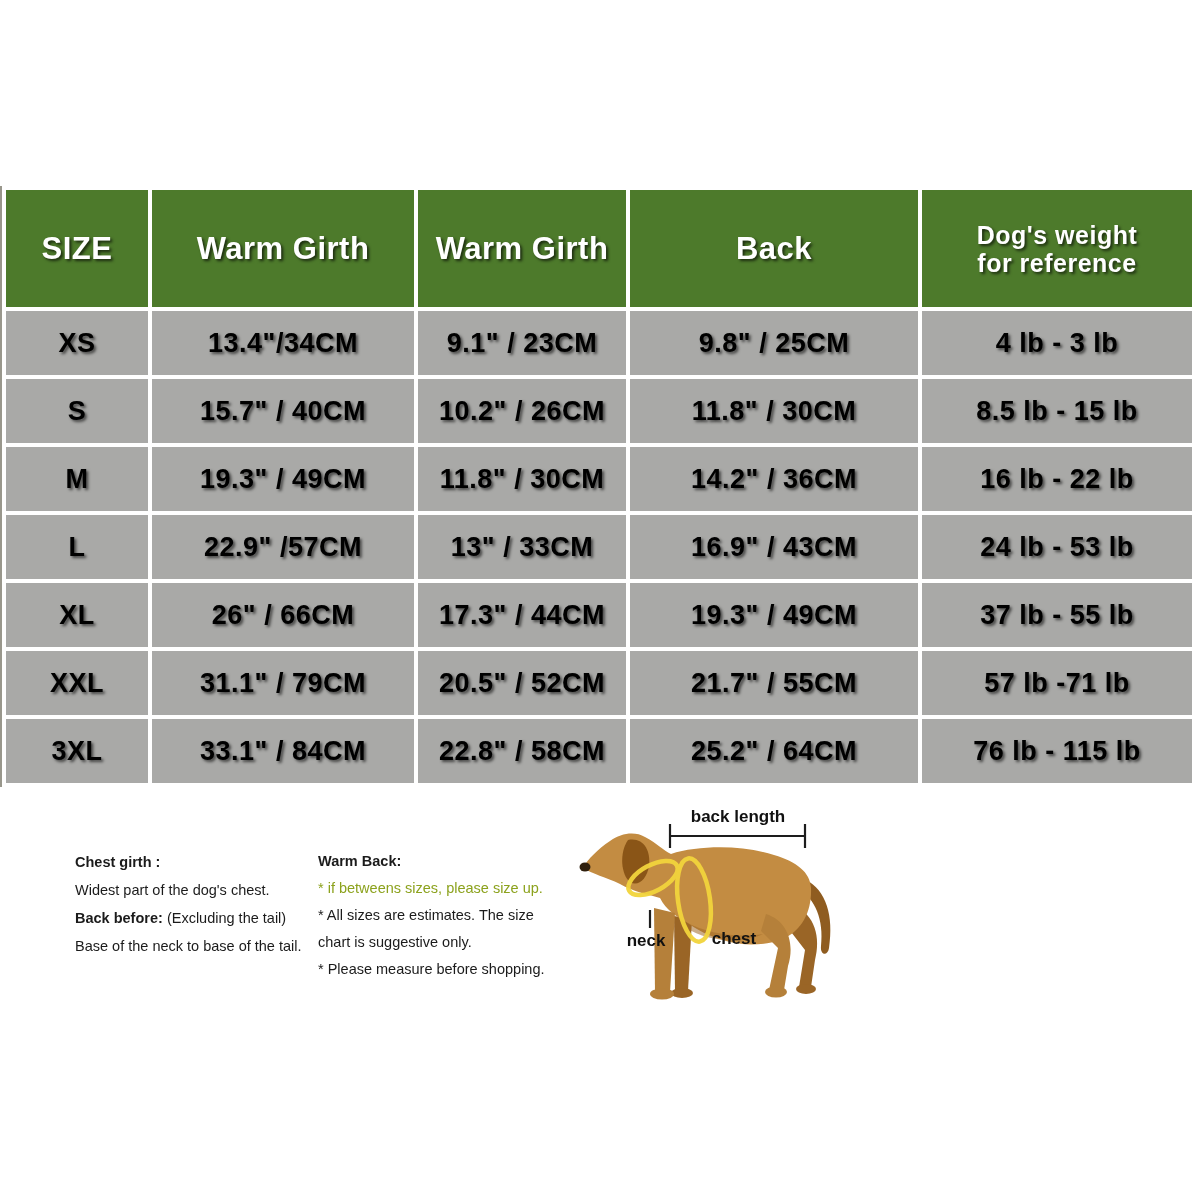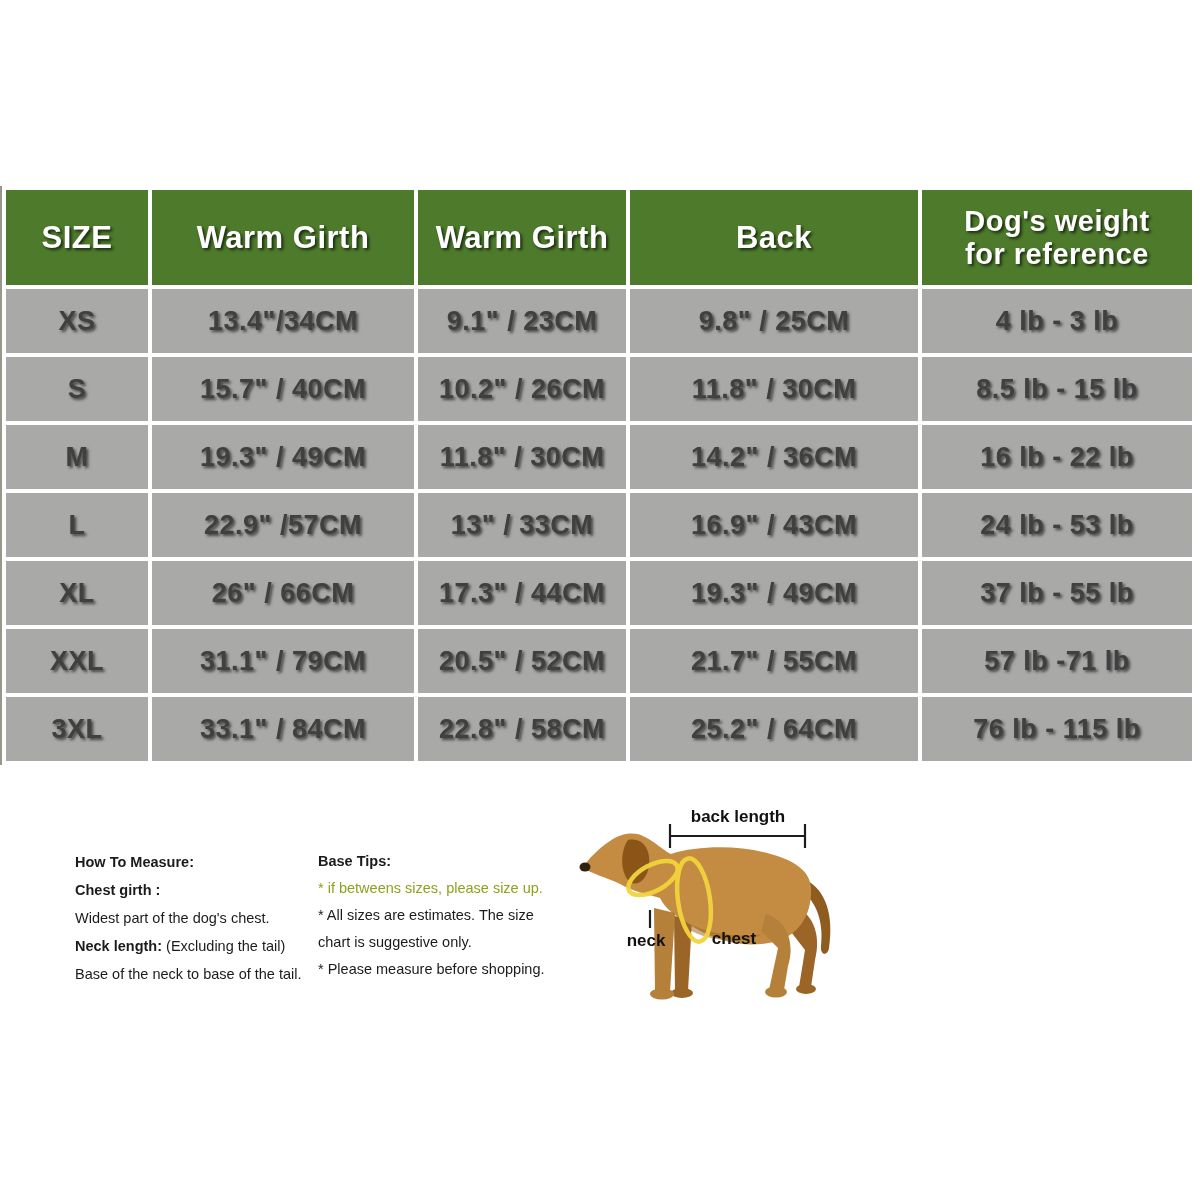--- a/index.html
+++ b/index.html
@@ -9,28 +9,28 @@
   }
 
   
   table.size-chart {
     position:absolute; left:2px; top:186px; width:1194px;
     border-collapse:separate; border-spacing:4px;
     table-layout:fixed;
     box-shadow:-3px 0 0 rgba(70,65,45,.55);
   }
   table.size-chart th {
-    background:#4d7a2b; color:#fff; height:95px;
+    background:#4d7a2b; color:#fff; height:117px;
     font-size:31px; font-weight:bold; text-align:center; vertical-align:middle;
     text-shadow:2px 2px 3px rgba(0,0,0,.65);
     letter-spacing:.5px; padding:0;
   }
-  table.size-chart th.two-line { font-size:29px; line-height:1.12; white-space:pre-line; text-align:center; }
+  table.size-chart th.two-line { font-size:25px; line-height:1.12; white-space:pre-line; text-align:center; }
   table.size-chart td {
-    background:#a9a9a7; color:#404040; height:64px;
+    background:#a9a9a7; color:#000000; height:64px;
     font-size:27px; font-weight:bold; text-align:center; vertical-align:middle;
     text-shadow:2px 2px 3px rgba(0,0,0,.6);
     letter-spacing:.5px; padding:0;
   }
   col.c-size  { width:142px; }
   col.c-chest { width:262px; }
   col.c-neck  { width:208px; }
   col.c-back  { width:288px; }
   col.c-wt    { width:270px; }
 
@@ -120,32 +120,31 @@
         <td>3XL</td>
         <td>33.1" / 84CM</td>
         <td>22.8" / 58CM</td>
         <td>25.2" / 64CM</td>
         <td>76 lb - 115 lb</td>
       </tr>
     </tbody>
   </table>
 
   <div class="measure-block">
-    <div class="b">How To Measure:</div>
     <div class="b">Chest girth :</div>
     <div>Widest part of the dog's chest.</div>
     <div>
-      <span class="b">Neck length:</span>
+      <span class="b">Back before:</span>
       <span>(Excluding the tail)</span>
     </div>
     <div>Base of the neck to base of the tail.</div>
   </div>
 
   <div class="tips-block">
-    <div class="b">Base Tips:</div>
+    <div class="b">Warm Back:</div>
     <div class="tip-green">* if betweens sizes, please size up.</div>
     <div>* All sizes are estimates. The size chart is suggestive only.</div>
     <div>* Please measure before shopping.</div>
   </div>
 
   <svg class="dog-diagram" viewBox="0 0 332 215" xmlns="http://www.w3.org/2000/svg">
 
     <g stroke="#1d1d1d" stroke-width="2.2">
       <line x1="112" y1="38" x2="247" y2="38"></line>
       <line x1="112" y1="26" x2="112" y2="50"></line>

